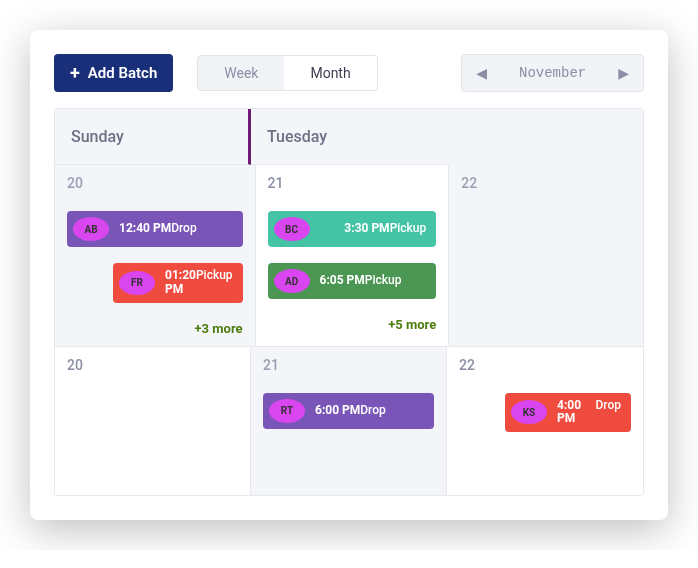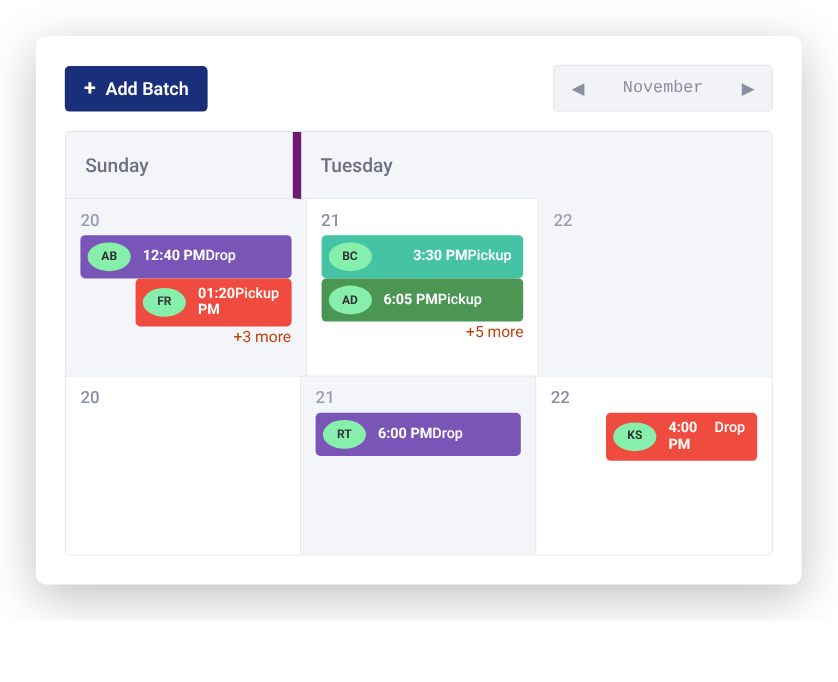--- a/index.html
+++ b/index.html
@@ -91,38 +91,38 @@
   .head-row {
     display: grid;
     grid-template-columns: 1fr 1fr 1fr;
     background: #f4f5f9;
   }
   .head-cell {
     padding: 18px 16px;
     color: #6c7184;
     font-size: 16px;
     font-weight: 500;
-    border-right: 7px solid #701a75;
+    border-right: 3px solid #701a75;
     border-bottom: 1px solid #e6e8ee;
   }
   .head-cell:last-child { border-right: none; }
 
   .body-row {
     display: grid;
     grid-template-columns: 1fr 1fr 1fr;
   }
   .day-cell {
     min-height: 148px;
     padding: 10px 12px 10px 12px;
     border-right: 1px solid #e6e8ee;
     border-bottom: 1px solid #e6e8ee;
     background: #fff;
     display: flex;
     flex-direction: column;
-    gap: 0;
+    gap: 16px;
   }
   .day-cell.inactive { background: #f4f5f9; }
   .day-cell:last-child { border-right: none; }
   .body-row:last-child .day-cell { border-bottom: none; }
 
   .day-num {
     color: #9aa0b3;
     font-size: 14px;
     font-weight: 500;
     margin-bottom: 4px;
@@ -139,57 +139,61 @@
     cursor: pointer;
   }
   .event.purple { background: #7a55b8; }
   .event.red    { background: #ef4b3f; margin-left: 46px; }
   .event.teal   { background: #45c3a5; justify-content: space-between; }
   .event.green  { background: #4a9652; }
 
   .avatar {
     width: 36px; height: 24px;
     border-radius: 50%;
-    background: #86efac;
+    background: #d946ef;
     color: #333;
     font-size: 10px;
     font-weight: 700;
     display: flex;
     align-items: center;
     justify-content: center;
     flex-shrink: 0;
   }
   .ev-text {
     display: flex;
     flex-direction: row;
     line-height: 1.15;
   }
   .ev-time { font-size: 12px; font-weight: 700; }
   .ev-type { font-size: 12px; font-weight: 500; }
 
   .more {
     text-align: right;
     font-size: 13px;
-    color: #c2410c;
-    font-weight: 400;
+    color: #4d7c0f;
+    font-weight: 700;
     margin-top: 2px;
     cursor: pointer;
   }
 </style>
 </head>
 <body>
 
 <div class="card">
 
   <div class="toolbar">
     <button class="add-btn">
       <span class="plus">+</span>
       <span>Add Batch</span>
     </button>
 
+    <div class="seg">
+      <button>Week</button>
+      <button class="active">Month</button>
+    </div>
 
     <div class="month-nav">
       <button class="chev">
         <span>◀</span>
       </button>
       <span class="label">November</span>
       <button class="chev">
         <span>▶</span>
       </button>
     </div>

